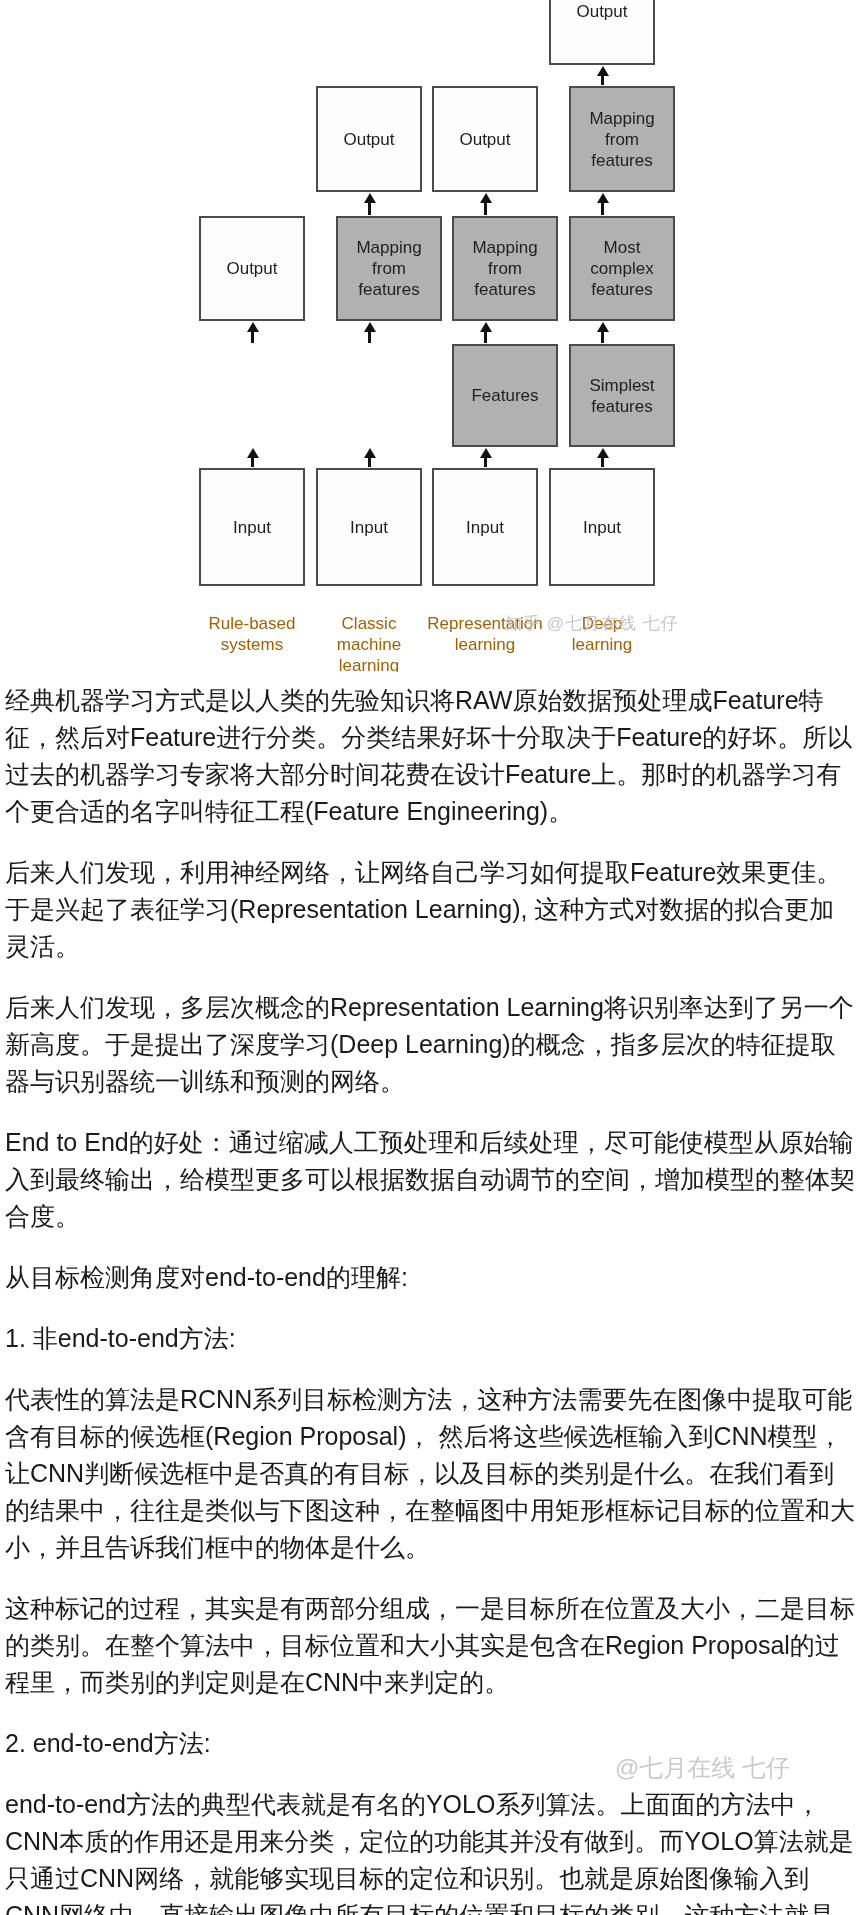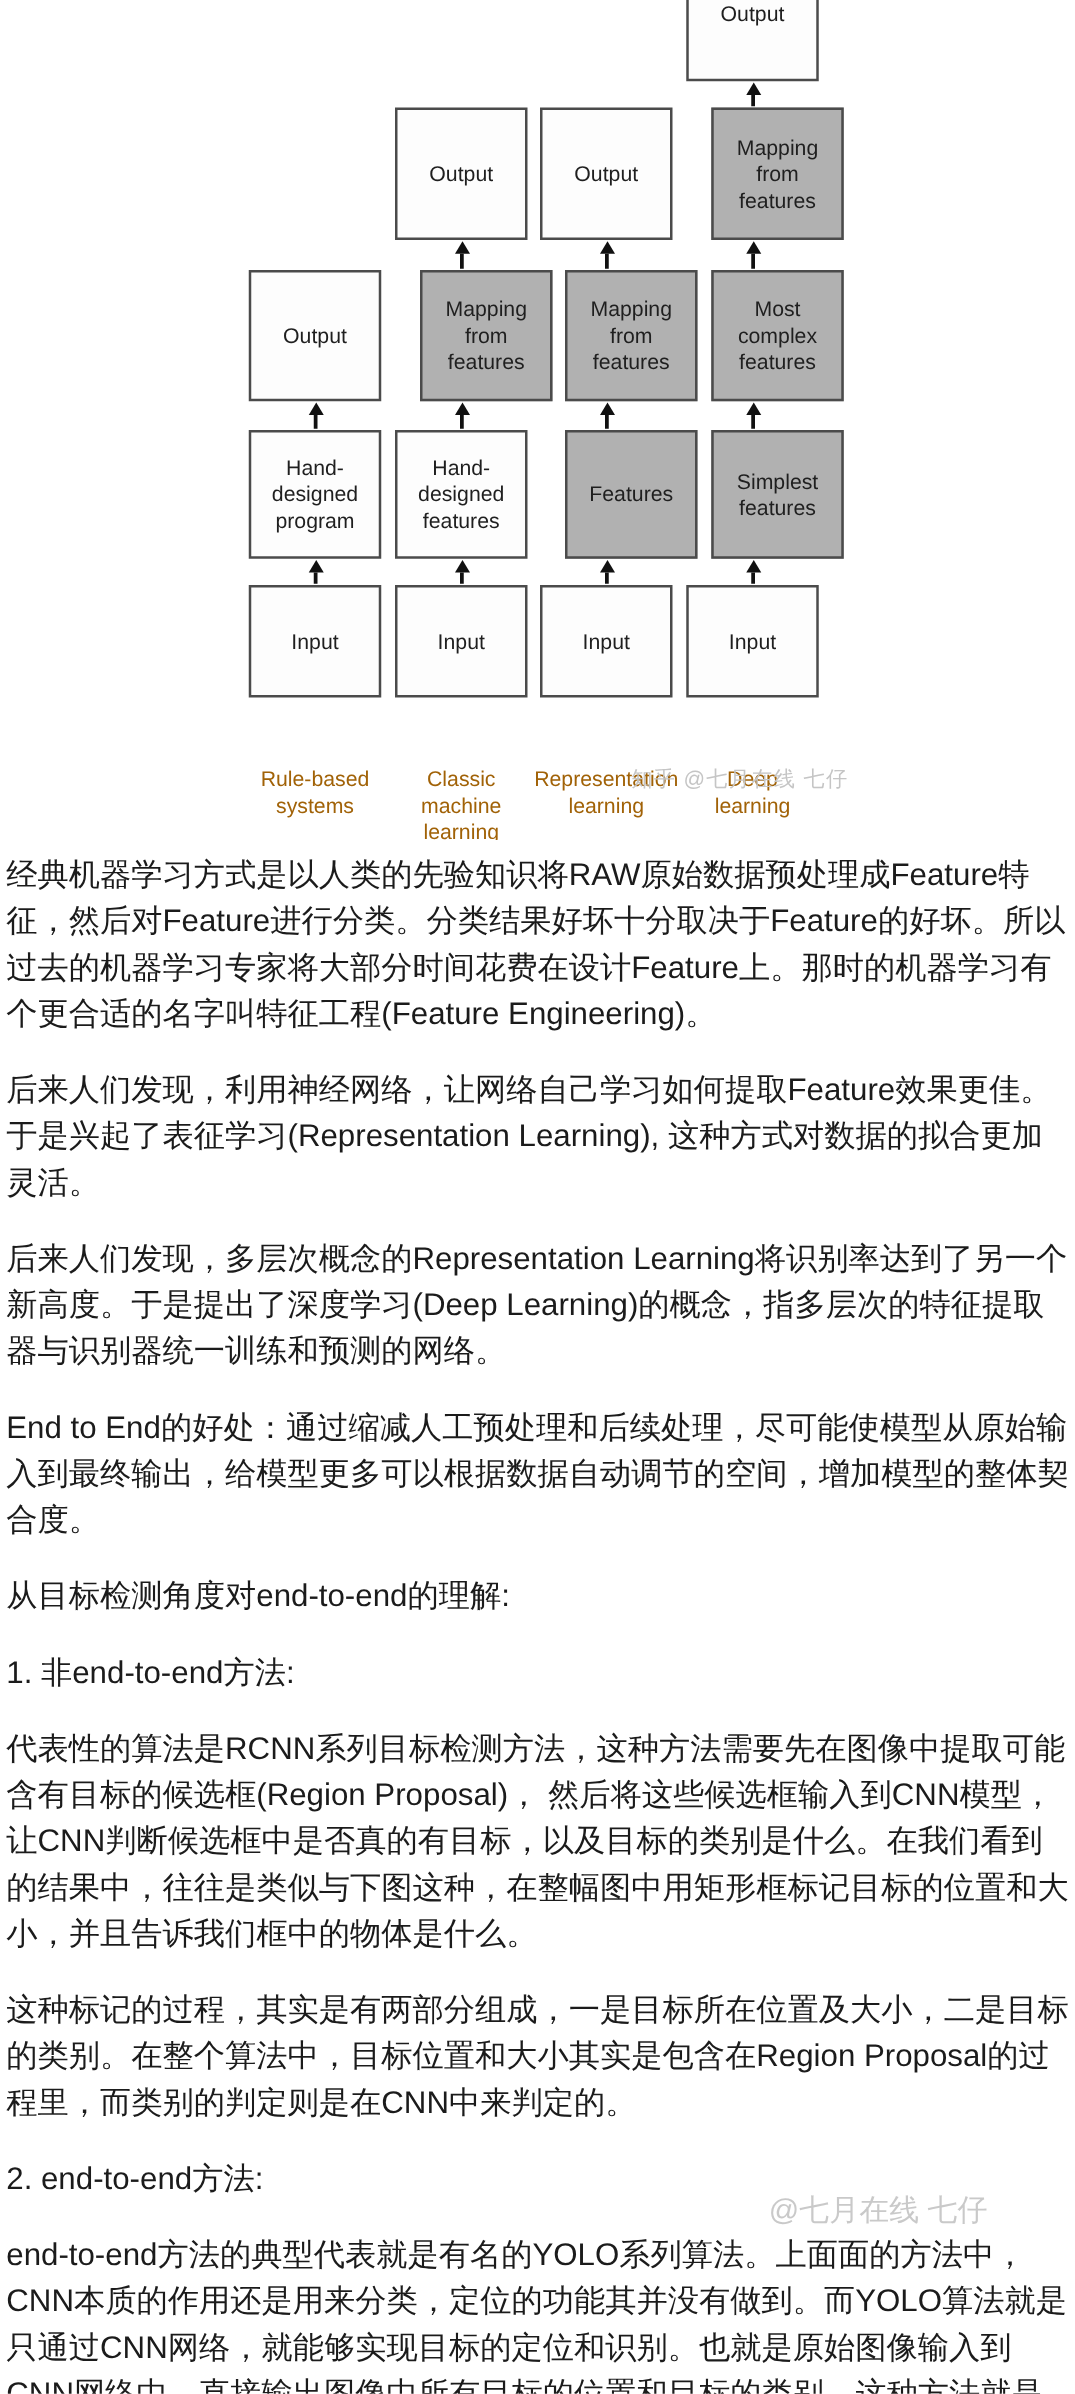--- a/index.html
+++ b/index.html
@@ -8,21 +8,21 @@
   .page{position:relative;width:860px;height:1915px;background:#ffffff;overflow:hidden;}
 
   
   .diagram{position:absolute;top:0;left:0;width:860px;height:672px;overflow:hidden;}
   .box{position:absolute;width:106px;border:2px solid #4b4b4b;background:#fdfdfd;
        display:flex;align-items:center;justify-content:center;text-align:center;
        font-size:17px;line-height:21px;color:#1f1f1f;box-sizing:border-box;padding:3px;}
   .box.gray{background:#b1b1b1;margin-left:20px;}
   .c1{left:199px}.c2{left:316px}.c3{left:432px}.c4{left:549px}
   .r0{top:-42px;height:107px}.r1{top:86px;height:106px}.r2{top:216px;height:105px}
-  .r3{top:344px;height:103px}.r4{top:468px;height:90px}
+  .r3{top:344px;height:103px}.r4{top:468px;height:118px}
 
   .arrow{position:absolute;width:13px;display:flex;flex-direction:column;align-items:center;}
   .arrow .head{width:0;height:0;border-left:6.5px solid transparent;
                border-right:6.5px solid transparent;border-bottom:10px solid #111;}
   .arrow .stem{width:3px;flex:1;background:#111;}
   .ac1{left:246px}.ac2{left:363px}.ac3{left:479px}.ac4{left:596px}
   .az0{top:66px;height:19px}.az1{top:193px;height:22px}
   .az2{top:322px;height:21px}.az3{top:448px;height:19px}
 
   .col-label{position:absolute;top:613px;width:160px;text-align:center;
@@ -51,22 +51,20 @@
 
     <div class="box r1 c2">Output</div>
     <div class="box r1 c3">Output</div>
     <div class="box gray r1 c4">Mapping from features</div>
 
     <div class="box r2 c1">Output</div>
     <div class="box gray r2 c2">Mapping from features</div>
     <div class="box gray r2 c3">Mapping from features</div>
     <div class="box gray r2 c4">Most complex features</div>
 
-    <div class="box r3 c1">Hand-designed program</div>
-    <div class="box r3 c2">Hand-designed features</div>
     <div class="box gray r3 c3">Features</div>
     <div class="box gray r3 c4">Simplest features</div>
 
     <div class="box r4 c1">Input</div>
     <div class="box r4 c2">Input</div>
     <div class="box r4 c3">Input</div>
     <div class="box r4 c4">Input</div>
 
     <div class="arrow az0 ac4">
         <div class="head"></div>

